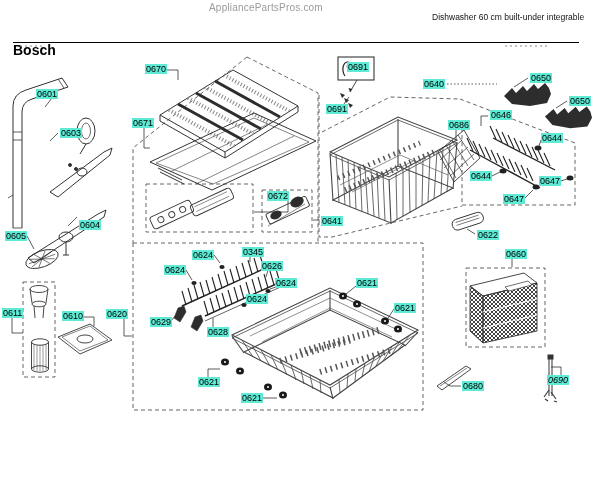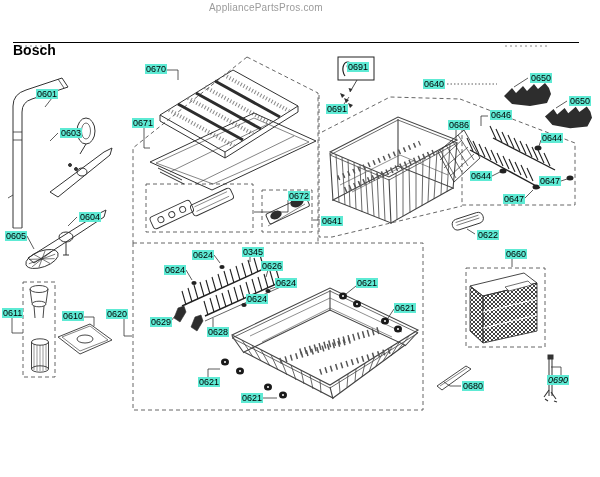--- a/index.html
+++ b/index.html
@@ -17,20 +17,21 @@
            padding:0 1px;white-space:nowrap;}
 </style>
 </head>
 <body>
 
 <div id="stage">
 
   <div class="watermark">AppliancePartsPros.com</div>
   <div class="brand">Bosch</div>
   <div class="model">
+    <div>Dishwasher 60 cm built-under integrable</div>
   </div>
   <div class="rule"></div>
 
   <svg id="artwork" width="600" height="477" viewBox="0 0 600 477">
     <defs>
       <pattern id="xh" width="4" height="4" patternUnits="userSpaceOnUse">
         <path d="M0,4 L4,0 M0,0 L4,4" stroke="#2d2d2d" stroke-width="0.9"></path>
       </pattern>
     </defs>
 
@@ -291,28 +292,28 @@
       <path d="M208,377 V369 H220"></path>
       <path d="M263,398 H277"></path>
       <path d="M461,386 H450 L444,382"></path>
       <path d="M551,367 H561 V375"></path>
     </g>
   </svg>
 
   <div id="callouts">
       <div class="callout" style="left: 36px; top: 89px;">0601</div>
       <div class="callout" style="left: 60px; top: 128px;">0603</div>
-      <div class="callout" style="left: 79px; top: 212px;">0604</div>
+      <div class="callout" style="left: 79px; top: 220px;">0604</div>
       <div class="callout" style="left: 5px; top: 231px;">0605</div>
       <div class="callout" style="left: 2px; top: 308px;">0611</div>
       <div class="callout" style="left: 62px; top: 311px;">0610</div>
       <div class="callout" style="left: 106px; top: 309px;">0620</div>
       <div class="callout" style="left: 145px; top: 64px;">0670</div>
       <div class="callout" style="left: 132px; top: 118px;">0671</div>
-      <div class="callout" style="left: 288px; top: 191px;">0672</div>
+      <div class="callout" style="left: 267px; top: 191px;">0672</div>
       <div class="callout" style="left: 321px; top: 216px;">0641</div>
       <div class="callout" style="left: 347px; top: 62px;">0691</div>
       <div class="callout" style="left: 326px; top: 104px;">0691</div>
       <div class="callout" style="left: 423px; top: 79px;">0640</div>
       <div class="callout" style="left: 530px; top: 73px;">0650</div>
       <div class="callout" style="left: 569px; top: 96px;">0650</div>
       <div class="callout" style="left: 448px; top: 120px;">0686</div>
       <div class="callout" style="left: 490px; top: 110px;">0646</div>
       <div class="callout" style="left: 541px; top: 133px;">0644</div>
       <div class="callout" style="left: 470px; top: 171px;">0644</div>

